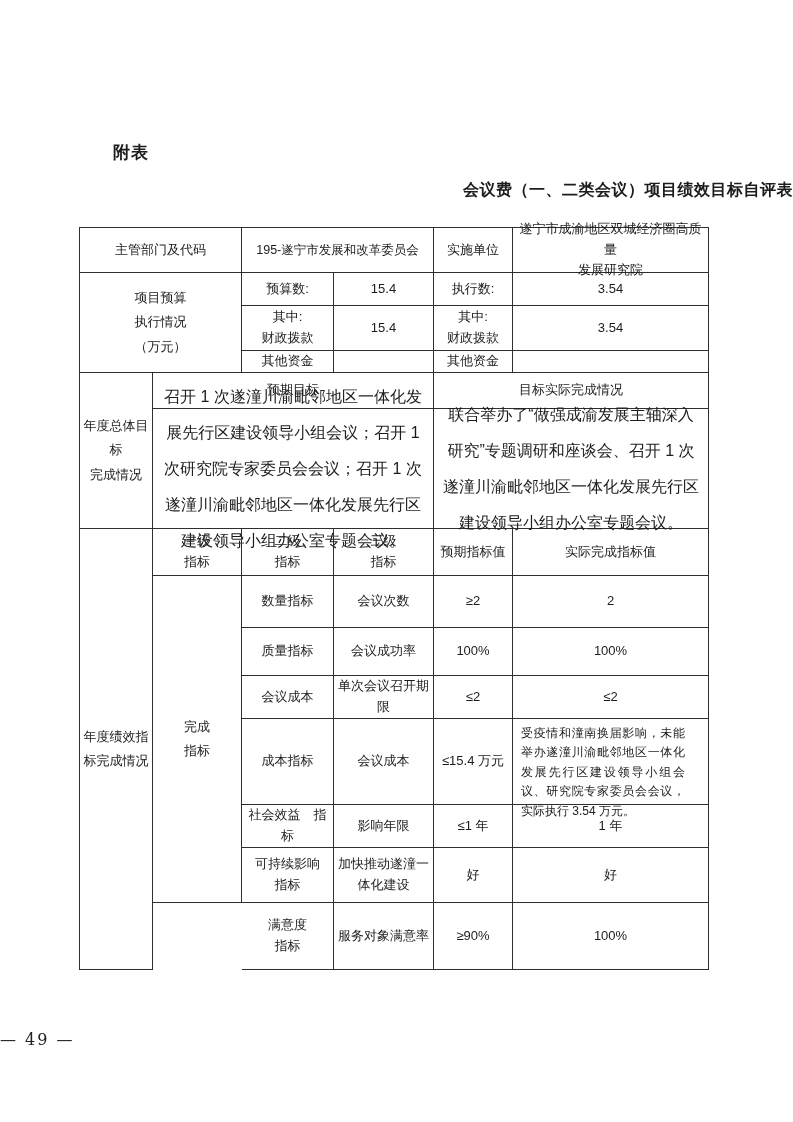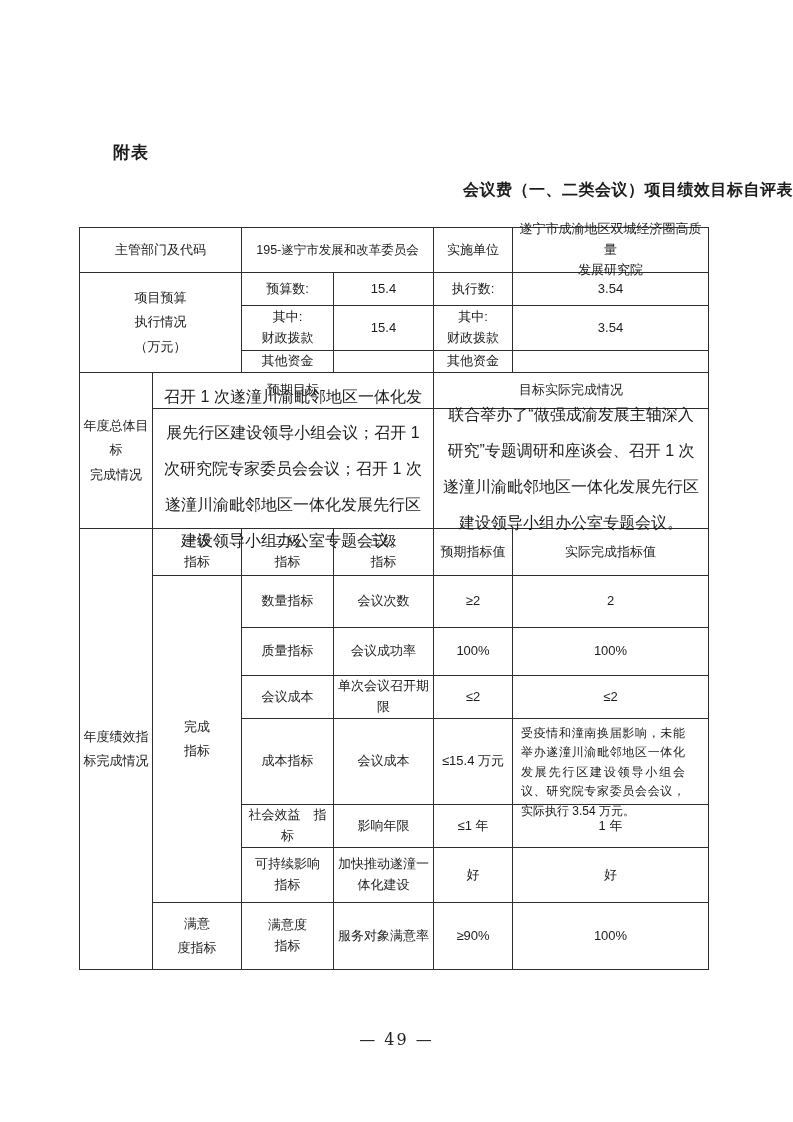--- a/index.html
+++ b/index.html
@@ -44,21 +44,20 @@
     font-size:16px;line-height:2.25;
     padding:4px 8px;
   }
   .just{
     display:block;text-align:justify;text-justify:inter-ideograph;
     font-size:12px;line-height:1.62;
     padding:5px 23px 0 8px;
   }
   .pagenum{
     position:absolute;left:0;right:0;top:1030px;
-    text-align:center;
     font-family:"DejaVu Serif","Liberation Serif",serif;
     font-size:16px;letter-spacing:2px;color:#222;
   }
 </style>
 </head>
 <body>
 
 <div class="page">
 
   <div class="appendix">附表</div>
@@ -143,22 +142,20 @@
     <div class="cell" style="grid-area:12/5/13/6">≤1 年</div>
     <div class="cell" style="grid-area:12/6/13/7">1 年</div>
 
     <div class="cell" style="grid-area:13/3/14/4">可持续影响
 指标</div>
     <div class="cell" style="grid-area:13/4/14/5">加快推动遂潼一
 体化建设</div>
     <div class="cell" style="grid-area:13/5/14/6">好</div>
     <div class="cell" style="grid-area:13/6/14/7">好</div>
 
-    <div class="cell lh2" style="grid-area:14/2/15/3">满意
-度指标</div>
     <div class="cell" style="grid-area:14/3/15/4">满意度
 指标</div>
     <div class="cell" style="grid-area:14/4/15/5">服务对象满意率</div>
     <div class="cell" style="grid-area:14/5/15/6">≥90%</div>
     <div class="cell" style="grid-area:14/6/15/7">100%</div>
 
   </div>
 
   <div class="pagenum">— 49 —</div>
 

